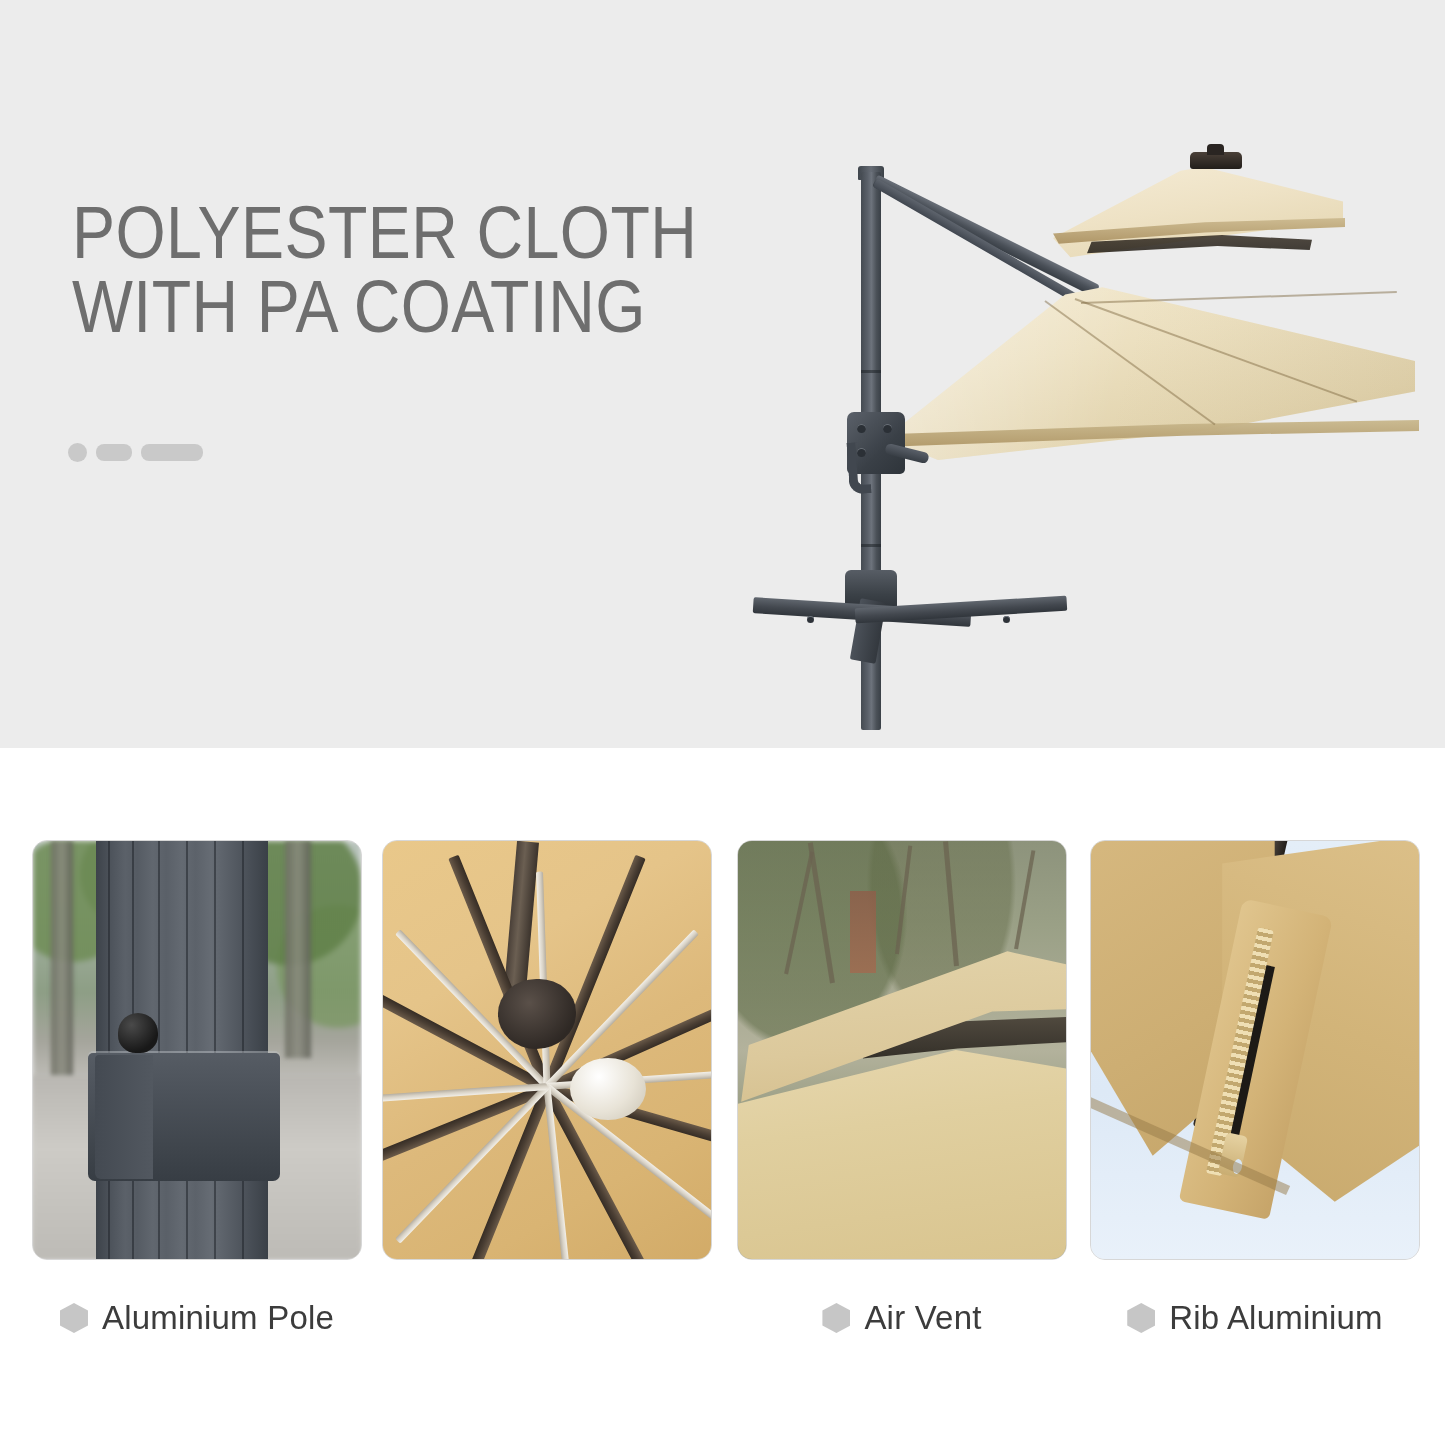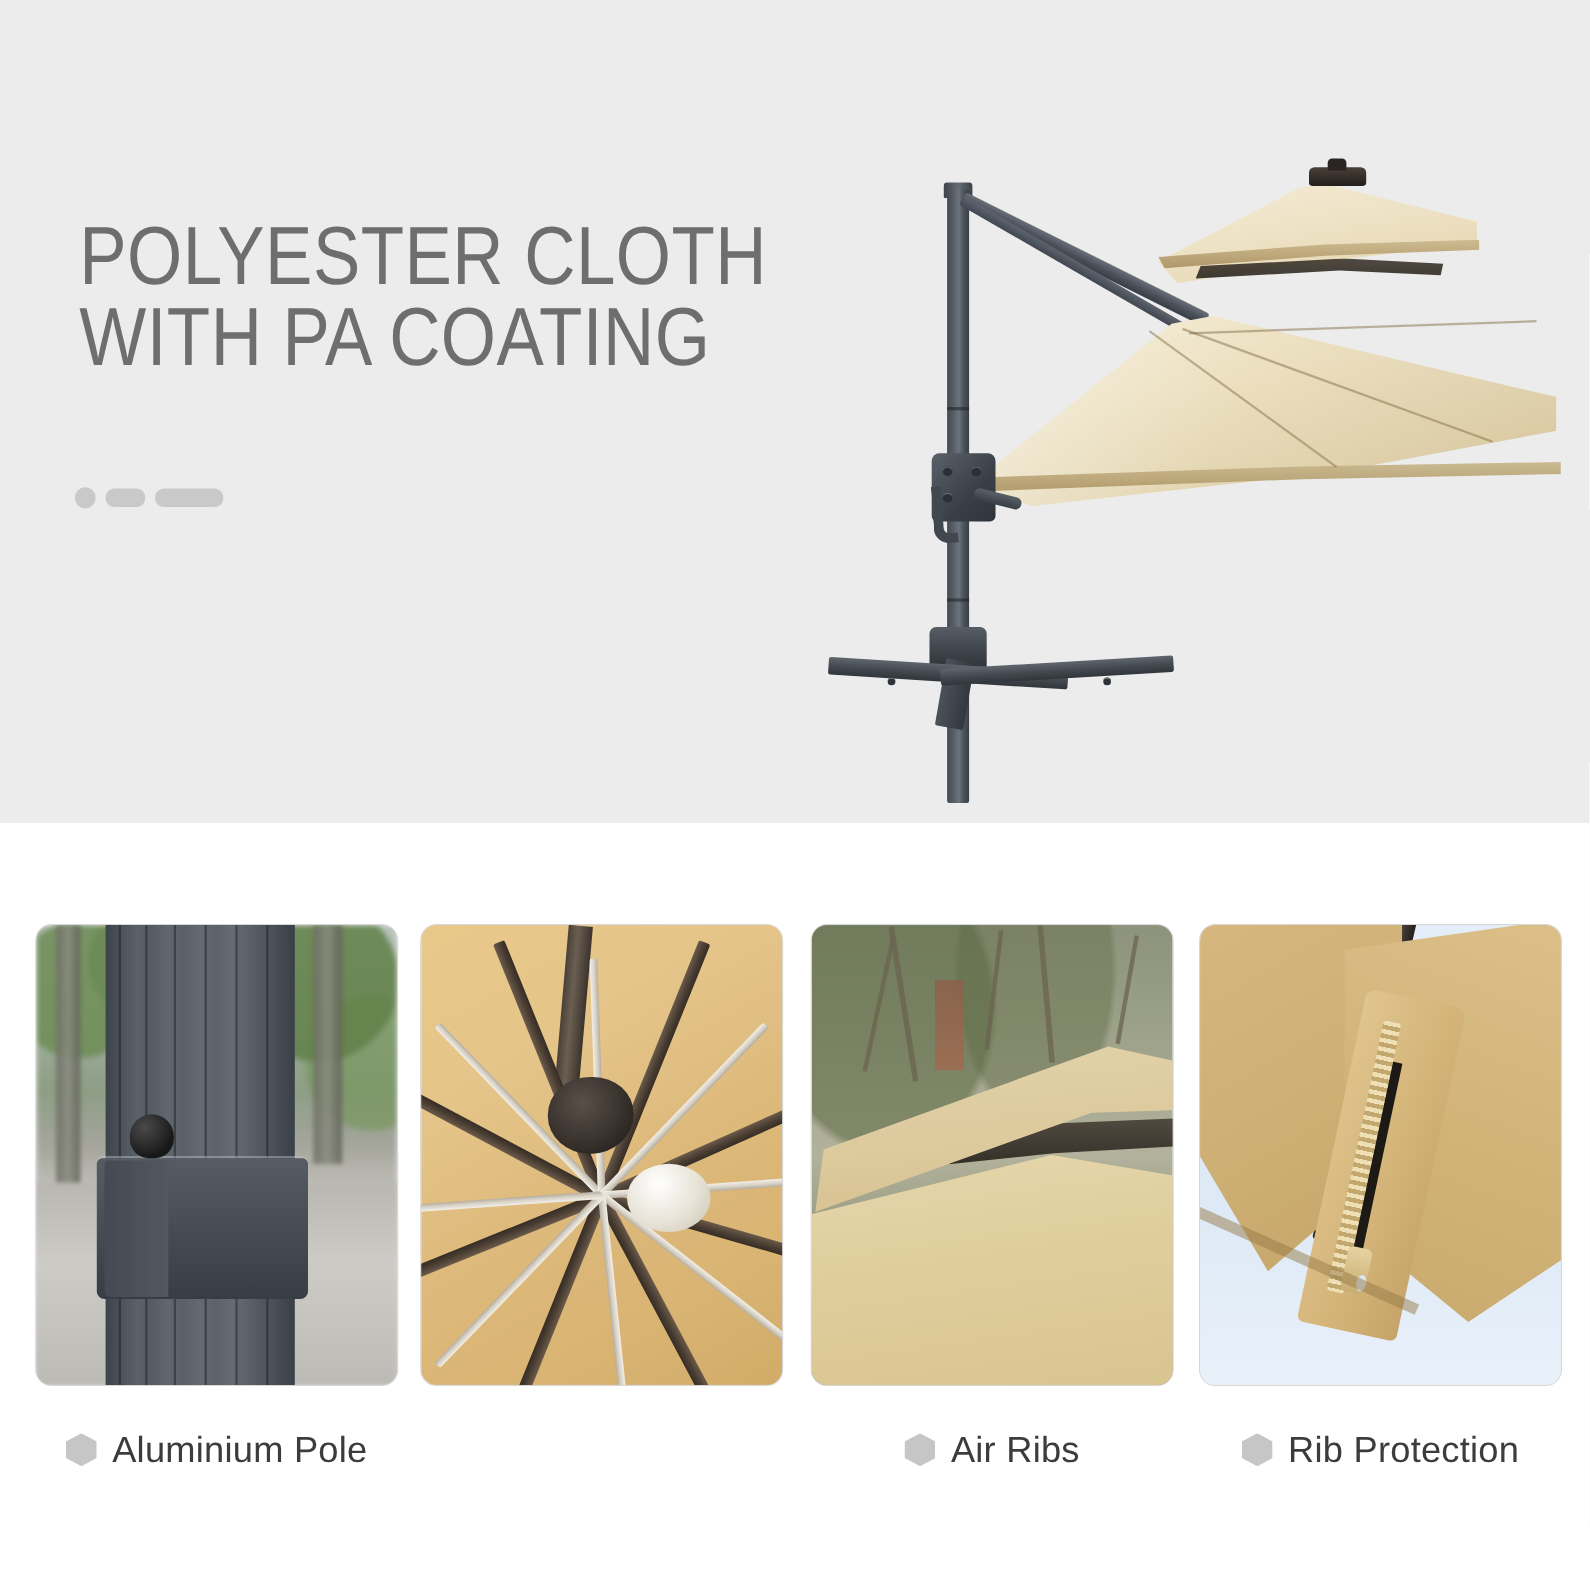--- a/index.html
+++ b/index.html
@@ -479,21 +479,21 @@
     </div>
   </div>
 
   <div class="captions">
     <div class="cap c1">
       <span class="hexi"></span>
       <span class="cap-label">Aluminium Pole</span>
     </div>
     <div class="cap c3">
       <span class="hexi"></span>
-      <span class="cap-label">Air Ribs</span>
+      <span class="cap-label">Air Vent</span>
     </div>
     <div class="cap c4">
       <span class="hexi"></span>
-      <span class="cap-label">Rib Protection</span>
+      <span class="cap-label">Rib Aluminium</span>
     </div>
   </div>
 
 </div>
 
 </body></html>

